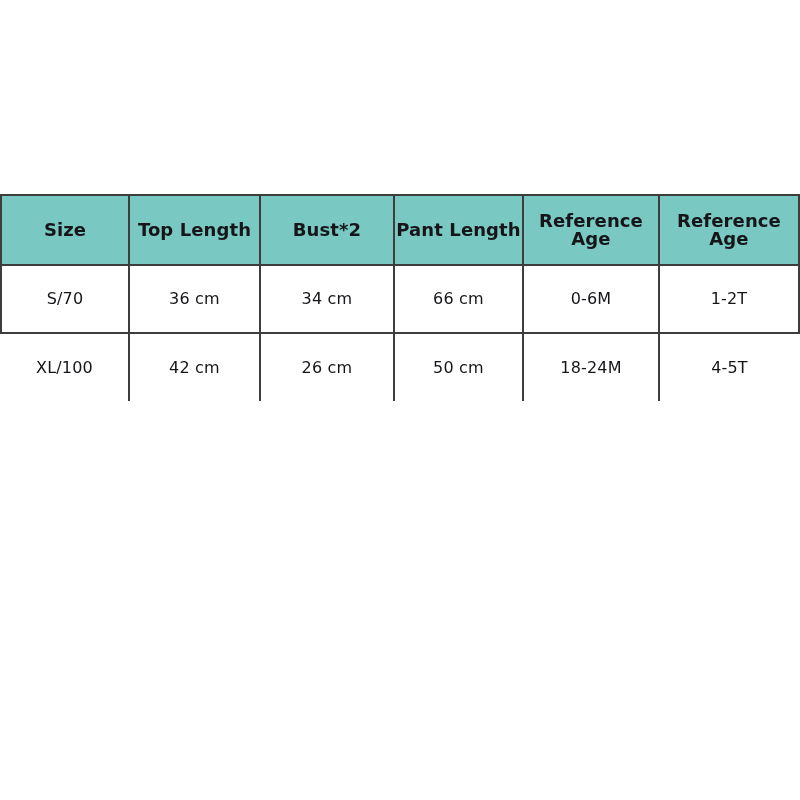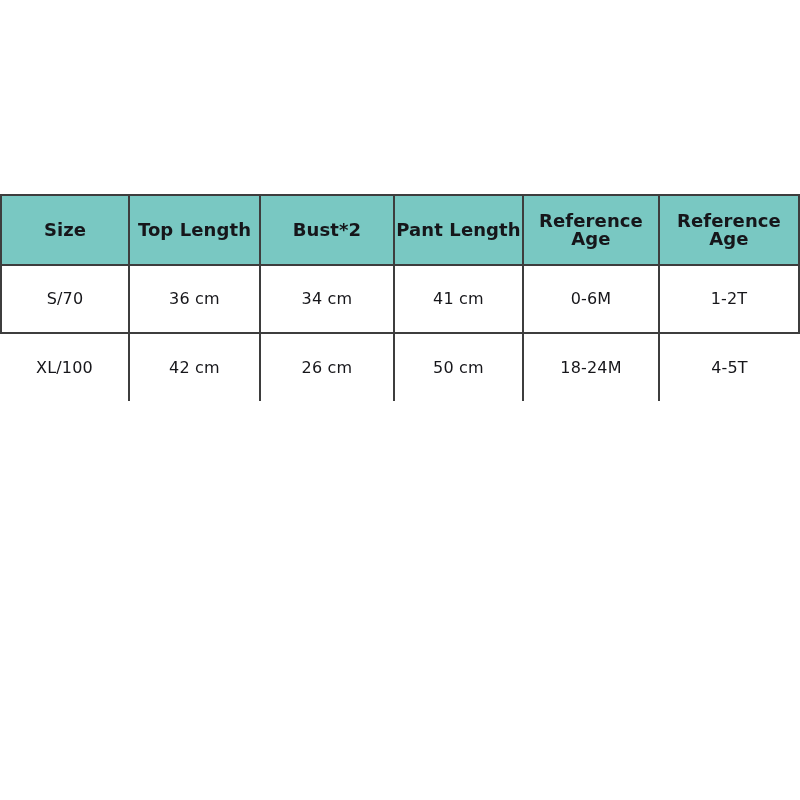--- a/index.html
+++ b/index.html
@@ -126,21 +126,21 @@
         <td class="edge-left">
           <span class="cell-text">S/70</span>
         </td>
         <td>
           <span class="cell-text">36 cm</span>
         </td>
         <td>
           <span class="cell-text">34 cm</span>
         </td>
         <td>
-          <span class="cell-text">41 cm</span>
+          <span class="cell-text">66 cm</span>
         </td>
         <td>
           <span class="cell-text">0-6M</span>
         </td>
         <td class="edge-right">
           <span class="cell-text">1-2T</span>
         </td>
       </tr>
       <tr class="last-row">
         <td class="edge-left">

